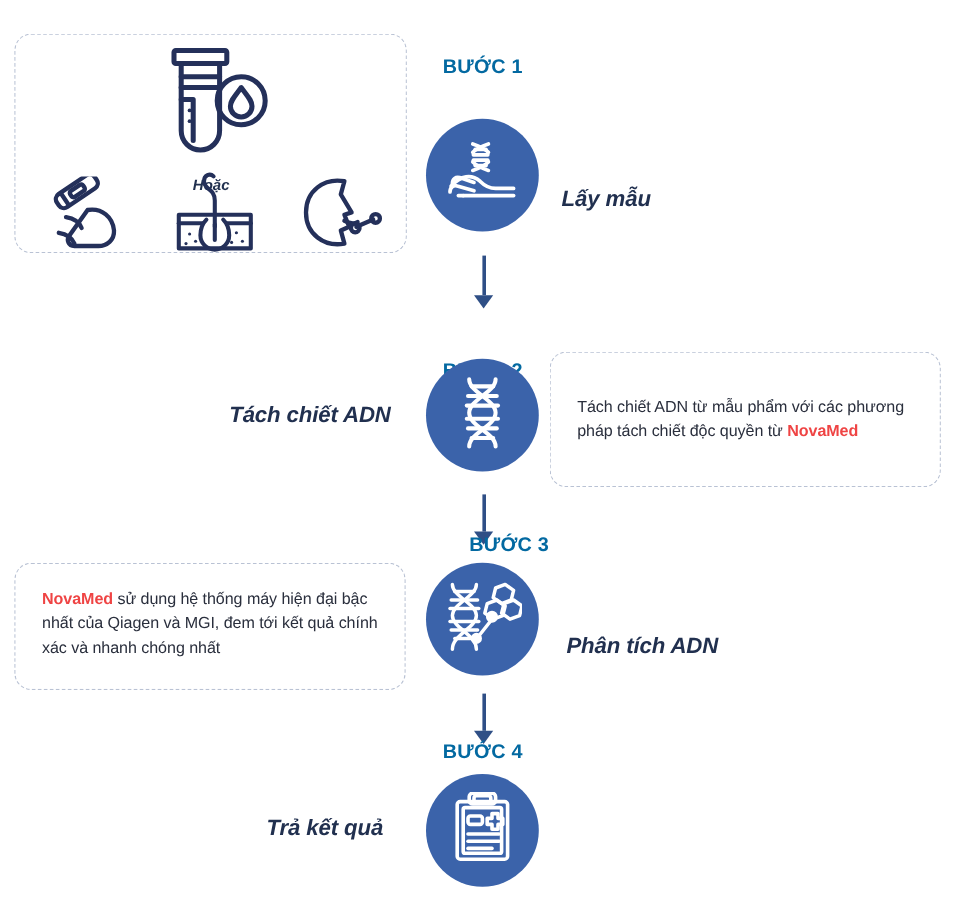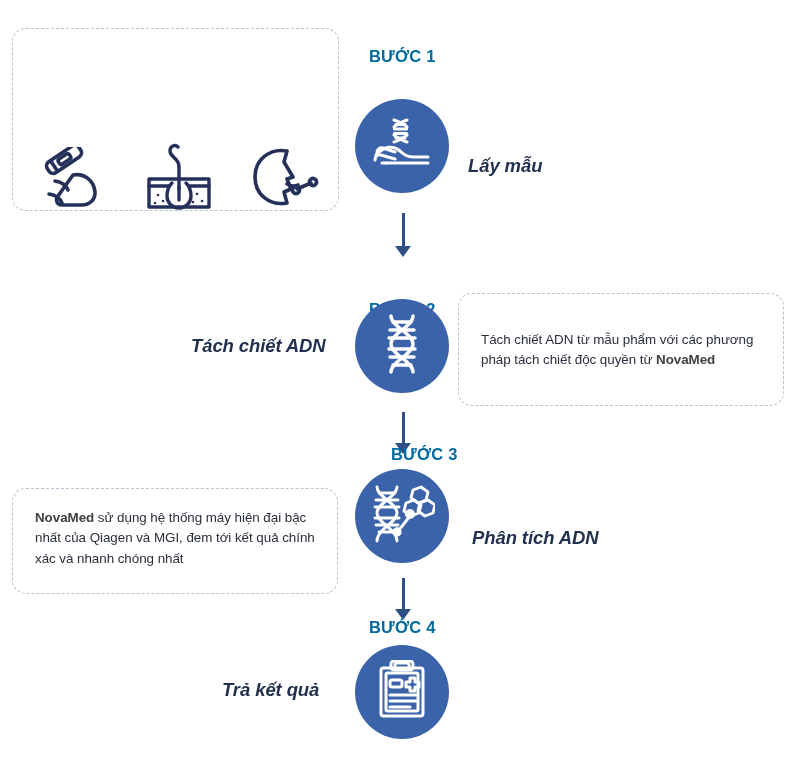--- a/index.html
+++ b/index.html
@@ -32,38 +32,38 @@
     left: 12px; top: 28px;
     width: 327px; height: 183px;
   }
 
   #step2-note {
     left: 458px; top: 293px;
     width: 326px; height: 113px;
   }
 
   #step3-note {
-    left: 12px; top: 488px;
+    left: 12px; top: 469px;
     width: 326px; height: 106px;
   }
 
   .note-text {
     position: absolute;
     left: 22px; right: 20px;
     top: 50%;
     transform: translateY(-50%);
     font-size: 13.4px;
     line-height: 1.52;
     color: #2a2f3d;
     letter-spacing: -0.05px;
   }
   #step3-note .note-text { top: 48%; }
 
   .brand {
-    color: #404040;
+    color: #ef4444;
     font-weight: bold;
     text-align: right;
   }
 
   
   .sample-icon {
     position: absolute;
   }
   .sample-label {
     position: absolute;
@@ -128,20 +128,34 @@
     border-top: 11px solid #2f4f86;
   }
 </style>
 </head>
 <body>
 
 <div class="canvas">
 
   <div class="dashed-box" id="samples-box">
 
+    <div class="sample-icon" style="left:108px; top:8px; width:110px; height:130px;">
+      <svg width="110" height="106" viewBox="0 0 110 106" fill="none" stroke="#24305a" stroke-width="4.2" stroke-linecap="round" stroke-linejoin="round">
+        <rect x="24" y="5" width="44" height="11" rx="1.5"></rect>
+        <path d="M30 16 v56 a16 16 0 0 0 32 0 V16"></path>
+        <line x1="30" y1="27" x2="62" y2="27"></line>
+        <line x1="30" y1="36" x2="62" y2="36"></line>
+        <path d="M30 46 h10 v34"></path>
+        <circle cx="37" cy="55" r="1.6" fill="#24305a" stroke="none"></circle>
+        <circle cx="37" cy="64" r="1.6" fill="#24305a" stroke="none"></circle>
+        <circle cx="80" cy="47" r="20"></circle>
+        <path d="M80 36 c-6 8 -9 11 -9 15.5 a9 9 0 0 0 18 0 C89 47 86 44 80 36 z"></path>
+      </svg>
+      <div class="sample-label">Hoặc</div>
+    </div>
 
     <div class="sample-icon" style="left:24px; top:118px; width:72px; height:62px;">
       <svg width="72" height="62" viewBox="0 0 72 62" fill="none" stroke="#24305a" stroke-width="3.6" stroke-linecap="round" stroke-linejoin="round">
         <g transform="rotate(-34 36 31)">
           <rect x="20" y="4" width="38" height="13" rx="5"></rect>
           <line x1="27" y1="4.5" x2="27" y2="16.5"></line>
           <rect x="33" y="7.5" width="13" height="6" rx="2"></rect>
         </g>
         <path d="M36 28 c12 -2 21 6 22 17 c0.5 8 -6 13 -13 13 h-20 c-5 0 -7 -5 -4 -9 z"></path>
         <path d="M18 34 c6 1 11 4 13 9"></path>

